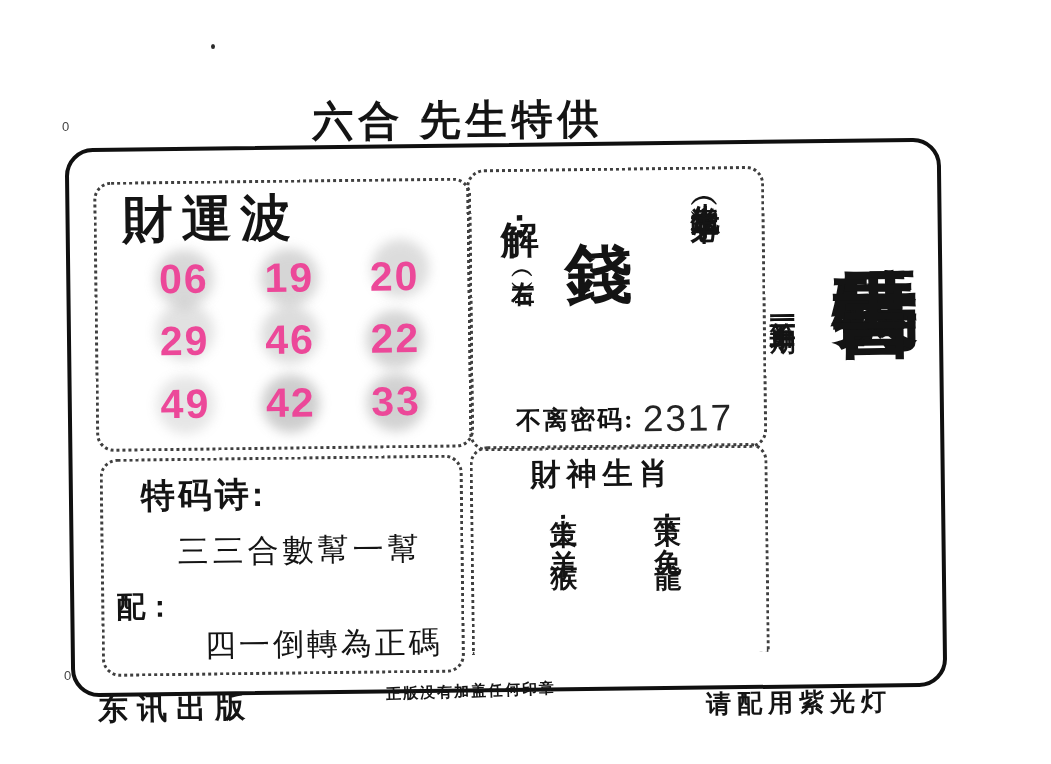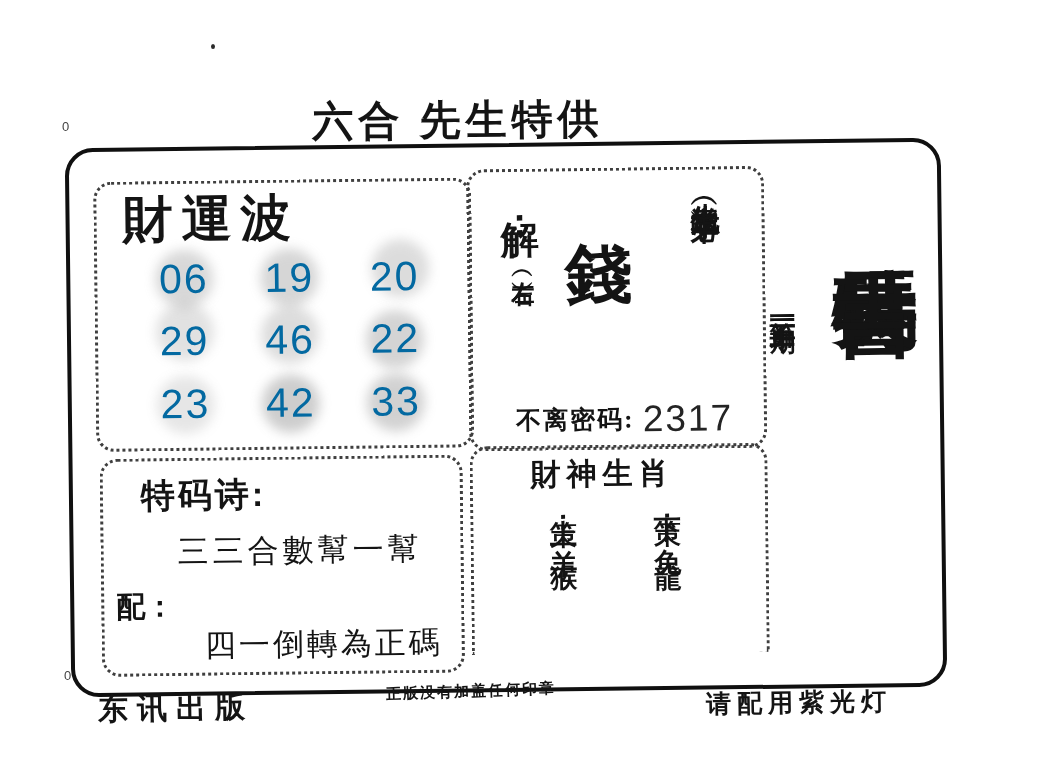--- a/index.html
+++ b/index.html
@@ -38,21 +38,21 @@
     position:absolute;left:34px;top:64px;width:316px;height:188px;
     display:grid;grid-template-columns:repeat(3,1fr);grid-template-rows:repeat(3,1fr);
   }
   .cell{position:relative;display:flex;align-items:center;justify-content:center;}
   .cell::before{
     content:"";position:absolute;left:50%;top:50%;width:58px;height:58px;
     margin:-29px 0 0 -29px;border-radius:50%;background:#8f8f8f;
     opacity:var(--h,.3);filter:blur(6px);
     transform:translate(var(--dx,0px),var(--dy,0px));
   }
-  .num{position:relative;z-index:1;font-size:41px;font-weight:400;letter-spacing:2px;color:#0369a1;}
+  .num{position:relative;z-index:1;font-size:41px;font-weight:700;letter-spacing:2px;color:#ec4899;}
   
   .box-jie{left:397px;top:22px;width:292px;height:276px;}
   .vcol{writing-mode:vertical-rl;}
   .jie-label{position:absolute;left:24px;top:20px;font-size:38px;font-weight:700;letter-spacing:4px;height:100px;font-family:"Liberation Serif",serif;}
   .jie-hint{position:absolute;left:38px;top:90px;font-size:23px;font-weight:600;height:140px;letter-spacing:2px;}
   .jie-word{position:absolute;left:95px;top:58px;font-size:67px;font-weight:800;font-family:"Liberation Serif",serif;}
   .gift{position:absolute;left:216px;top:10px;font-size:29px;font-weight:800;height:246px;letter-spacing:2px;font-family:"Liberation Serif",serif;}
   .password-row{position:absolute;left:44px;top:228px;white-space:nowrap;}
   .pw-label{font-size:25px;font-weight:800;letter-spacing:2px;font-family:"Liberation Serif",serif;}
   .pw-value{font-size:37px;font-weight:400;color:#242424;letter-spacing:2px;vertical-align:-4px;margin-left:4px;}
@@ -106,21 +106,21 @@
         <div class="cell" style="--h:.26;--dy:-10px">
             <span class="num">29</span>
           </div>
         <div class="cell" style="--h:.30;--dy:-6px">
             <span class="num">46</span>
           </div>
         <div class="cell" style="--h:.38">
             <span class="num">22</span>
           </div>
         <div class="cell" style="--h:.22">
-            <span class="num">23</span>
+            <span class="num">49</span>
           </div>
         <div class="cell" style="--h:.44">
             <span class="num">42</span>
           </div>
         <div class="cell" style="--h:.40">
             <span class="num">33</span>
           </div>
       </div>
     </div>
 

